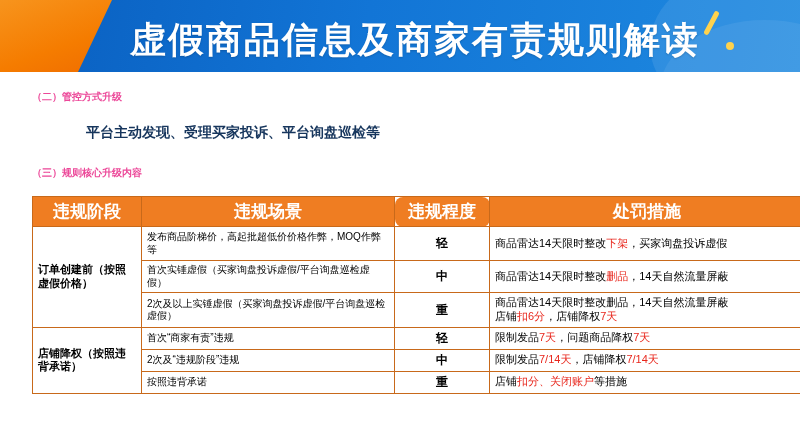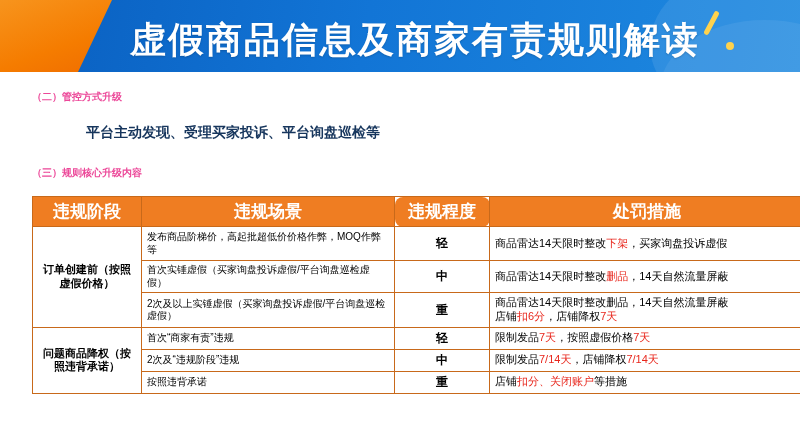--- a/index.html
+++ b/index.html
@@ -123,21 +123,20 @@
     font-weight: bold;
     text-align: center;
     height: 20px;
     padding: 4px 4px;
   }
   .col-stage { width: 100px; }
   .col-scene { width: 244px; }
   .col-level { width: 86px; border-radius: 8px; }
   .col-action { width: 306px; }
   .c-stage {
-    text-align: center;
     font-weight: bold;
     font-size: 11px;
     margin-top: 14px;
   }
   .c-level {
     text-align: center;
     font-weight: bold;
     font-size: 12px;
   }
   .c-scene { font-size: 10px; }
@@ -196,25 +195,25 @@
       <tr class="rowh-mid">
         <td class="c-scene">2次及以上实锤虚假（买家询盘投诉虚假/平台询盘巡检虚假）</td>
         <td class="c-level">重</td>
         <td class="c-action">
           <div>商品雷达14天限时整改删品，14天自然流量屏蔽</div>
           <div><span>店铺</span><span class="red">扣6分</span><span>，店铺降权</span><span class="red">7天</span></div>
         </td>
       </tr>
 
       <tr class="rowh-sm">
-        <td class="c-stage" rowspan="3">问题商品降权（按照违背承诺）</td>
+        <td class="c-stage" rowspan="3">店铺降权（按照违背承诺）</td>
         <td class="c-scene">首次“商家有责”违规</td>
         <td class="c-level">轻</td>
         <td class="c-action">
-          <span>限制发品</span><span class="red">7天</span><span>，按照虚假价格</span><span class="red">7天</span>
+          <span>限制发品</span><span class="red">7天</span><span>，问题商品降权</span><span class="red">7天</span>
         </td>
       </tr>
       <tr class="rowh-sm">
         <td class="c-scene">2次及“违规阶段”违规</td>
         <td class="c-level">中</td>
         <td class="c-action">
           <span>限制发品</span><span class="red">7/14天</span><span>，店铺降权</span><span class="red">7/14天</span>
         </td>
       </tr>
       <tr class="rowh-sm">

